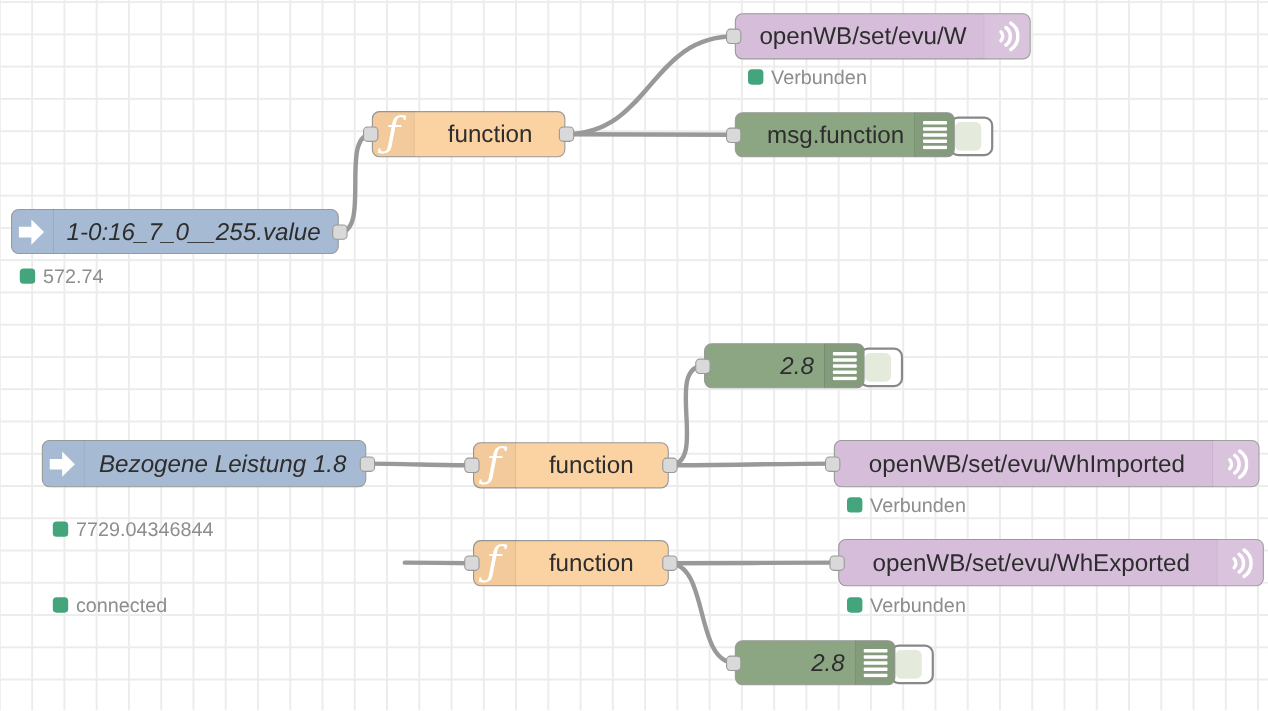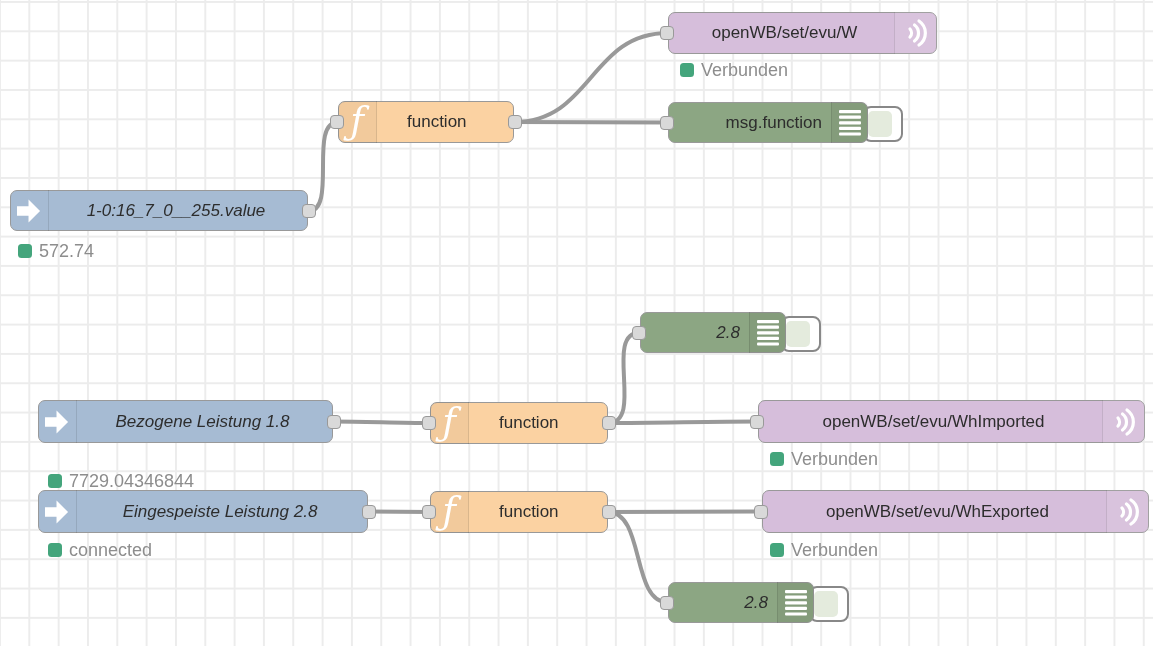--- a/index.html
+++ b/index.html
@@ -20,21 +20,21 @@
   .fn    .body{background:#fbd2a2;}
   .debug .body{background:#8ca683;}
   .mqtt  .body{background:#d6bedb;}
 
   .icon-left{position:absolute;left:0;top:0;bottom:0;width:38px;display:flex;align-items:center;justify-content:center;border-right:1px solid rgba(0,0,0,0.10);border-radius:5px 0 0 5px;z-index:2;}
   .fn .icon-left{background:rgba(0,0,0,0.035);}
   .icon-right{position:absolute;right:0;top:0;bottom:0;display:flex;align-items:center;justify-content:center;border-left:1px solid rgba(0,0,0,0.10);border-radius:0 5px 5px 0;z-index:2;}
   .debug .icon-right{width:36px;background:rgba(0,0,0,0.055);}
   .mqtt  .icon-right{width:42px;background:rgba(255,255,255,0.08);}
 
-  .label{position:absolute;top:0;bottom:0;display:flex;align-items:center;font-size:17px;color:#2d2d2d;white-space:nowrap;overflow:hidden;z-index:3;}
+  .label{position:absolute;top:0;bottom:0;display:flex;align-items:center;font-size:22px;color:#2d2d2d;white-space:nowrap;overflow:hidden;z-index:3;}
   .blue  .label{left:44px;right:10px;justify-content:center;font-style:italic;}
   .fn    .label{left:69px;right:8px;justify-content:flex-start;}
   .mqtt  .label{left:12px;right:48px;justify-content:center;}
   .debug .label{left:10px;right:46px;justify-content:flex-end;}
   .debug.num .label{font-style:italic;}
 
   .port{position:absolute;width:12px;height:12px;background:#d9d9d9;border:1.5px solid #999;border-radius:4px;top:50%;transform:translateY(-50%);z-index:4;}
   .port.in{left:-8px;}
   .port.out{right:-8px;}
 
@@ -176,30 +176,20 @@
       </svg>
     </div>
     <div class="label">openWB/set/evu/WhImported</div>
     <div class="port in"></div>
   </div>
   <div class="status" style="left:770px;top:450px;">
     <span class="dot"></span>
     <span>Verbunden</span>
   </div>
 
-  <div class="node blue" style="left:38px;top:490px;width:330px;height:43px;">
-    <div class="body"></div>
-    <div class="icon-left">
-      <svg width="24" height="26" viewBox="0 0 25 26">
-          <polygon points="0,8 12,8 12,1 24,13 12,25 12,18 0,18" fill="#fff"></polygon>
-        </svg>
-    </div>
-    <div class="label">Eingespeiste Leistung 2.8</div>
-    <div class="port out"></div>
-  </div>
   <div class="status" style="left:48px;top:541px;">
     <span class="dot"></span>
     <span>connected</span>
   </div>
 
   <div class="node fn" style="left:430px;top:491px;width:178px;height:42px;">
     <div class="body"></div>
     <div class="icon-left">
         <span class="f-glyph">ƒ</span>
       </div>

